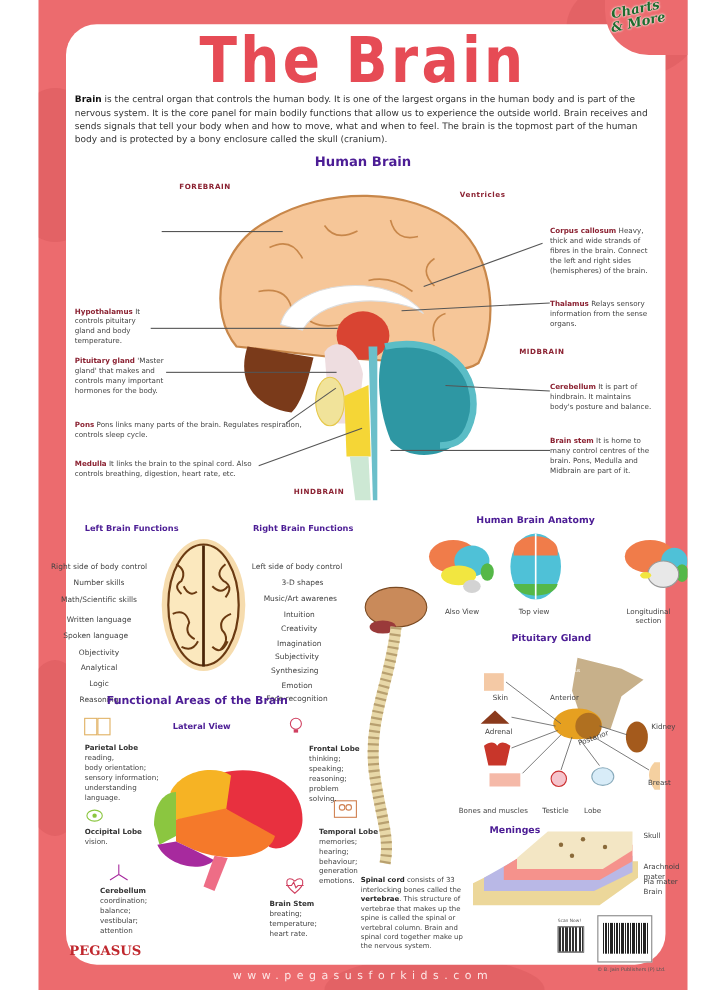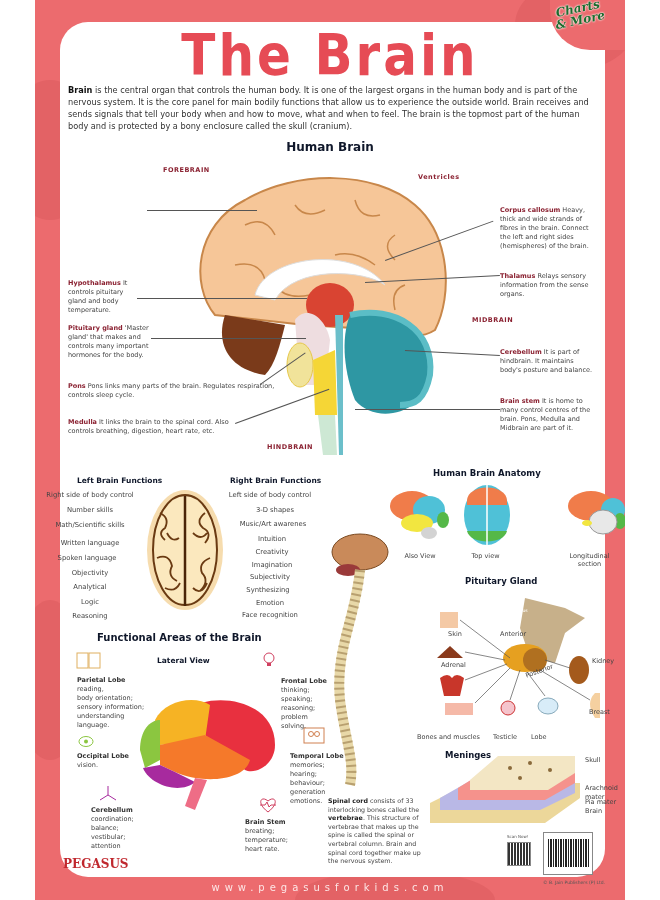--- a/index.html
+++ b/index.html
@@ -6,27 +6,27 @@
   html, body { width: 660px; height: 900px; background: #ffffff; overflow: hidden; }
   body { position: relative; font-family: "DejaVu Sans", sans-serif; color: #333; }
   .poster { position: absolute; left: 35px; top: 0; width: 590px; height: 900px; background: #ec6b6e; overflow: hidden; }
   .blob { position: absolute; border-radius: 50%; background: rgba(200,70,75,0.25); }
   .panel { position: absolute; left: 25px; top: 22px; width: 545px; height: 855px; background: #fff; border-radius: 28px; }
   .panel-cut { position: absolute; left: 515px; top: 0; width: 75px; height: 50px; background: #ec6b6e; border-bottom-left-radius: 40px; }
   .logo-cm { position: absolute; left: 520px; top: 2px; width: 52px; height: 44px; color: #1e6b2e; font-family: "DejaVu Serif", serif; font-style: italic; font-weight: bold; font-size: 12px; line-height: 12px; text-align: center; transform: rotate(-12deg); text-shadow: 0 0 2px #fff, 0 0 2px #fff; }
   .title { position: absolute; left: 0; width: 590px; top: 26px; text-align: center; font-family: "DejaVu Sans", sans-serif; font-weight: bold; font-size: 50px; color: #e64b55; letter-spacing: 3px; transform: scaleY(1.15); }
   .intro { position: absolute; left: 33px; top: 84px; width: 560px; font-size: 8.2px; line-height: 12px; color: #333; }
   .intro b { color: #111; }
-  .h2 { position: absolute; font-weight: bold; color: #0f172a; font-size: 12px; }
+  .h2 { position: absolute; font-weight: bold; color: #4c1d95; font-size: 12px; }
   .sec-label { position: absolute; color: #8b2232; font-weight: bold; font-size: 6.5px; letter-spacing: 0.5px; }
   .note { position: absolute; font-size: 6.5px; line-height: 9px; color: #444; }
   .note .k { color: #8b2232; font-weight: bold; }
   .small { position: absolute; font-size: 6.5px; color: #444; text-align: center; }
   .line { position: absolute; height: 1px; background: #555; transform-origin: 0 0; }
-  .fn-item { position: absolute; font-size: 6.8px; color: #444; text-align: center; width: 110px; }
+  .fn-item { position: absolute; font-size: 6.8px; color: #444; text-align: center; width: 110px; margin-top: 20px; }
   svg { position: absolute; }
   .footer-url { position: absolute; left: 0; width: 590px; top: 880px; text-align: center; color: #fde6e6; font-size: 10px; letter-spacing: 5px; }
   .pegasus { position: absolute; left: 60px; top: 860px; color: #c0282e; font-weight: bold; font-size: 14px; font-family: "DejaVu Serif", serif; }
   .publisher { position: absolute; left: 510px; top: 880px; font-size: 4.5px; color: #555; }
   .qr { position: absolute; left: 508px; top: 842px; width: 24px; height: 24px; background: repeating-linear-gradient(90deg,#333 0 2px,#fff 2px 3px), #333; border: 1px solid #888; }
   .qr-label { position: absolute; left: 507px; top: 835px; font-size: 4px; color: #555; }
   .barcode { position: absolute; left: 545px; top: 833px; width: 50px; height: 43px; border: 1px solid #888; background: #fff; }
   .barcode .bars { position: absolute; left: 4px; top: 6px; width: 42px; height: 28px; background: repeating-linear-gradient(90deg,#222 0 1px,#fff 1px 2px,#222 2px 4px,#fff 4px 5px); }
 </style>
 </head>

